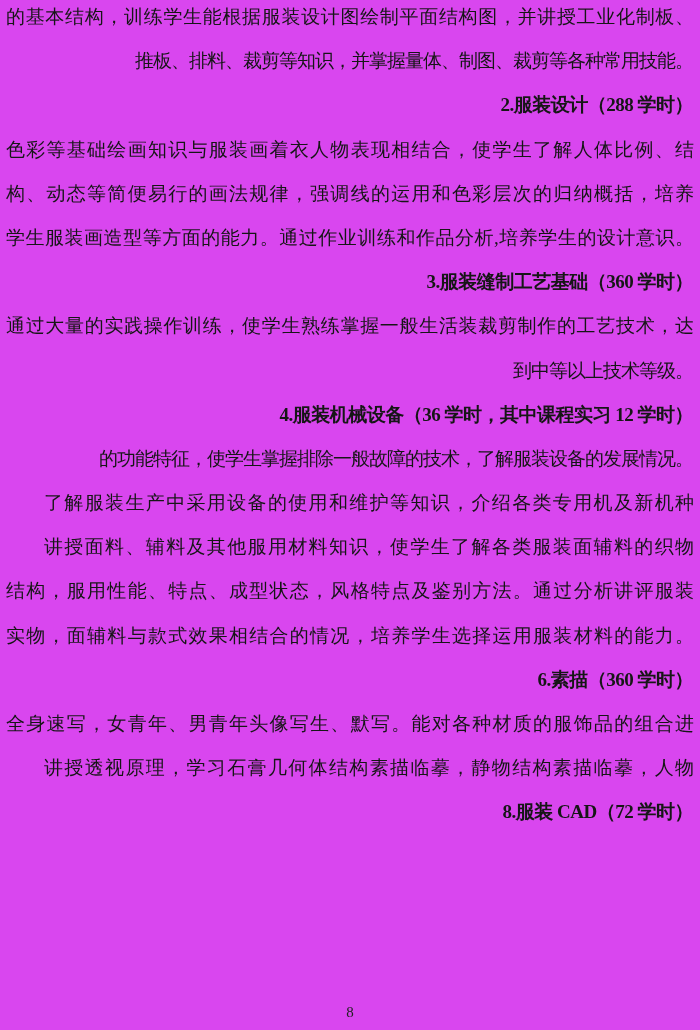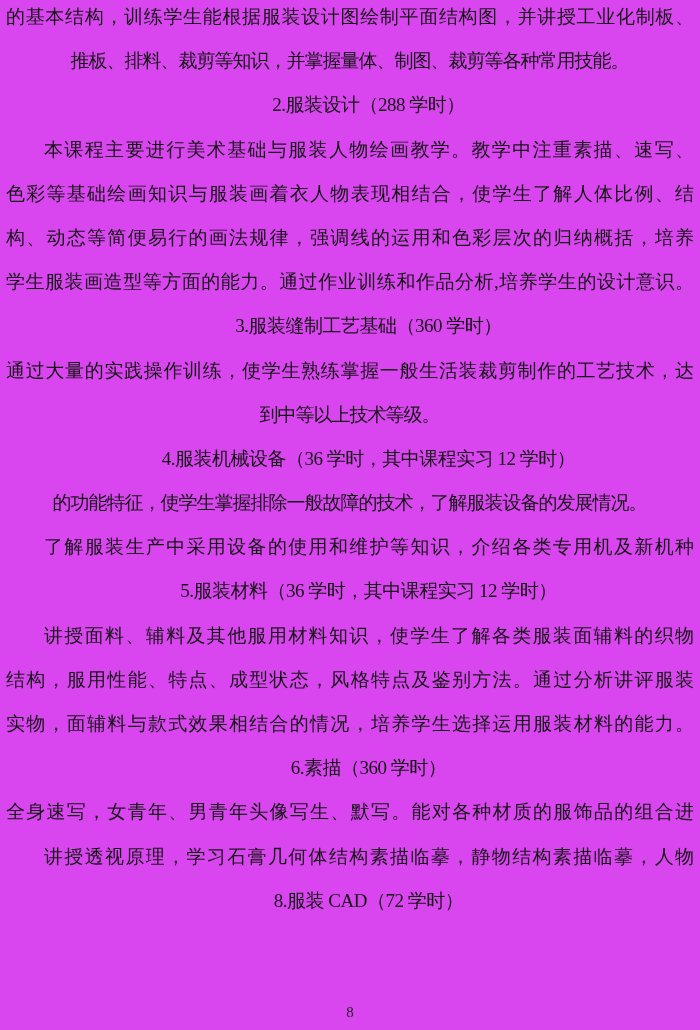--- a/index.html
+++ b/index.html
@@ -14,30 +14,30 @@
     box-sizing:border-box;
     padding:0 7px 0 6px;
   }
   .lines{margin-top:-5px;}
   .line{
     height:44.2px;
     line-height:44.2px;
     font-size:19px;
     letter-spacing:-1px;
     white-space:nowrap;
-    text-align:center;
+    text-align:right;
   }
   .line.just{
     white-space:normal;
     text-align:justify;
     text-align-last:justify;
   }
   .line.indent{text-indent:2em;}
   .line.heading{
-    font-weight:400;
+    font-weight:700;
     letter-spacing:-0.5px;
   }
   .pagenum{
     position:absolute;
     left:0;right:0;
     top:1001px;
     height:22px;
     line-height:22px;
     text-align:center;
     font-size:15px;
@@ -46,31 +46,29 @@
   }
 </style>
 </head>
 <body>
 
 <div class="page">
   <div class="lines">
       <div class="line just">的基本结构，训练学生能根据服装设计图绘制平面结构图，并讲授工业化制板、</div>
       <div class="line">推板、排料、裁剪等知识，并掌握量体、制图、裁剪等各种常用技能。</div>
       <div class="line heading indent">2.服装设计（288 学时）</div>
-      <div class="line indent just">本课程主要进行美术基础与服装人物绘画教学。教学中注重素描、速写、</div>
       <div class="line just">色彩等基础绘画知识与服装画着衣人物表现相结合，使学生了解人体比例、结</div>
       <div class="line just">构、动态等简便易行的画法规律，强调线的运用和色彩层次的归纳概括，培养</div>
       <div class="line just">学生服装画造型等方面的能力。通过作业训练和作品分析,培养学生的设计意识。</div>
       <div class="line heading indent">3.服装缝制工艺基础（360 学时）</div>
       <div class="line just">通过大量的实践操作训练，使学生熟练掌握一般生活装裁剪制作的工艺技术，达</div>
       <div class="line">到中等以上技术等级。</div>
       <div class="line heading indent">4.服装机械设备（36 学时，其中课程实习 12 学时）</div>
       <div class="line">的功能特征，使学生掌握排除一般故障的技术，了解服装设备的发展情况。</div>
       <div class="line indent just">了解服装生产中采用设备的使用和维护等知识，介绍各类专用机及新机种</div>
-      <div class="line heading indent">5.服装材料（36 学时，其中课程实习 12 学时）</div>
       <div class="line indent just">讲授面料、辅料及其他服用材料知识，使学生了解各类服装面辅料的织物</div>
       <div class="line just">结构，服用性能、特点、成型状态，风格特点及鉴别方法。通过分析讲评服装</div>
       <div class="line just">实物，面辅料与款式效果相结合的情况，培养学生选择运用服装材料的能力。</div>
       <div class="line heading indent">6.素描（360 学时）</div>
       <div class="line just">全身速写，女青年、男青年头像写生、默写。能对各种材质的服饰品的组合进</div>
       <div class="line indent just">讲授透视原理，学习石膏几何体结构素描临摹，静物结构素描临摹，人物</div>
       <div class="line heading indent">8.服装 CAD（72 学时）</div>
     </div>
   <div class="pagenum">8</div>
 </div>

